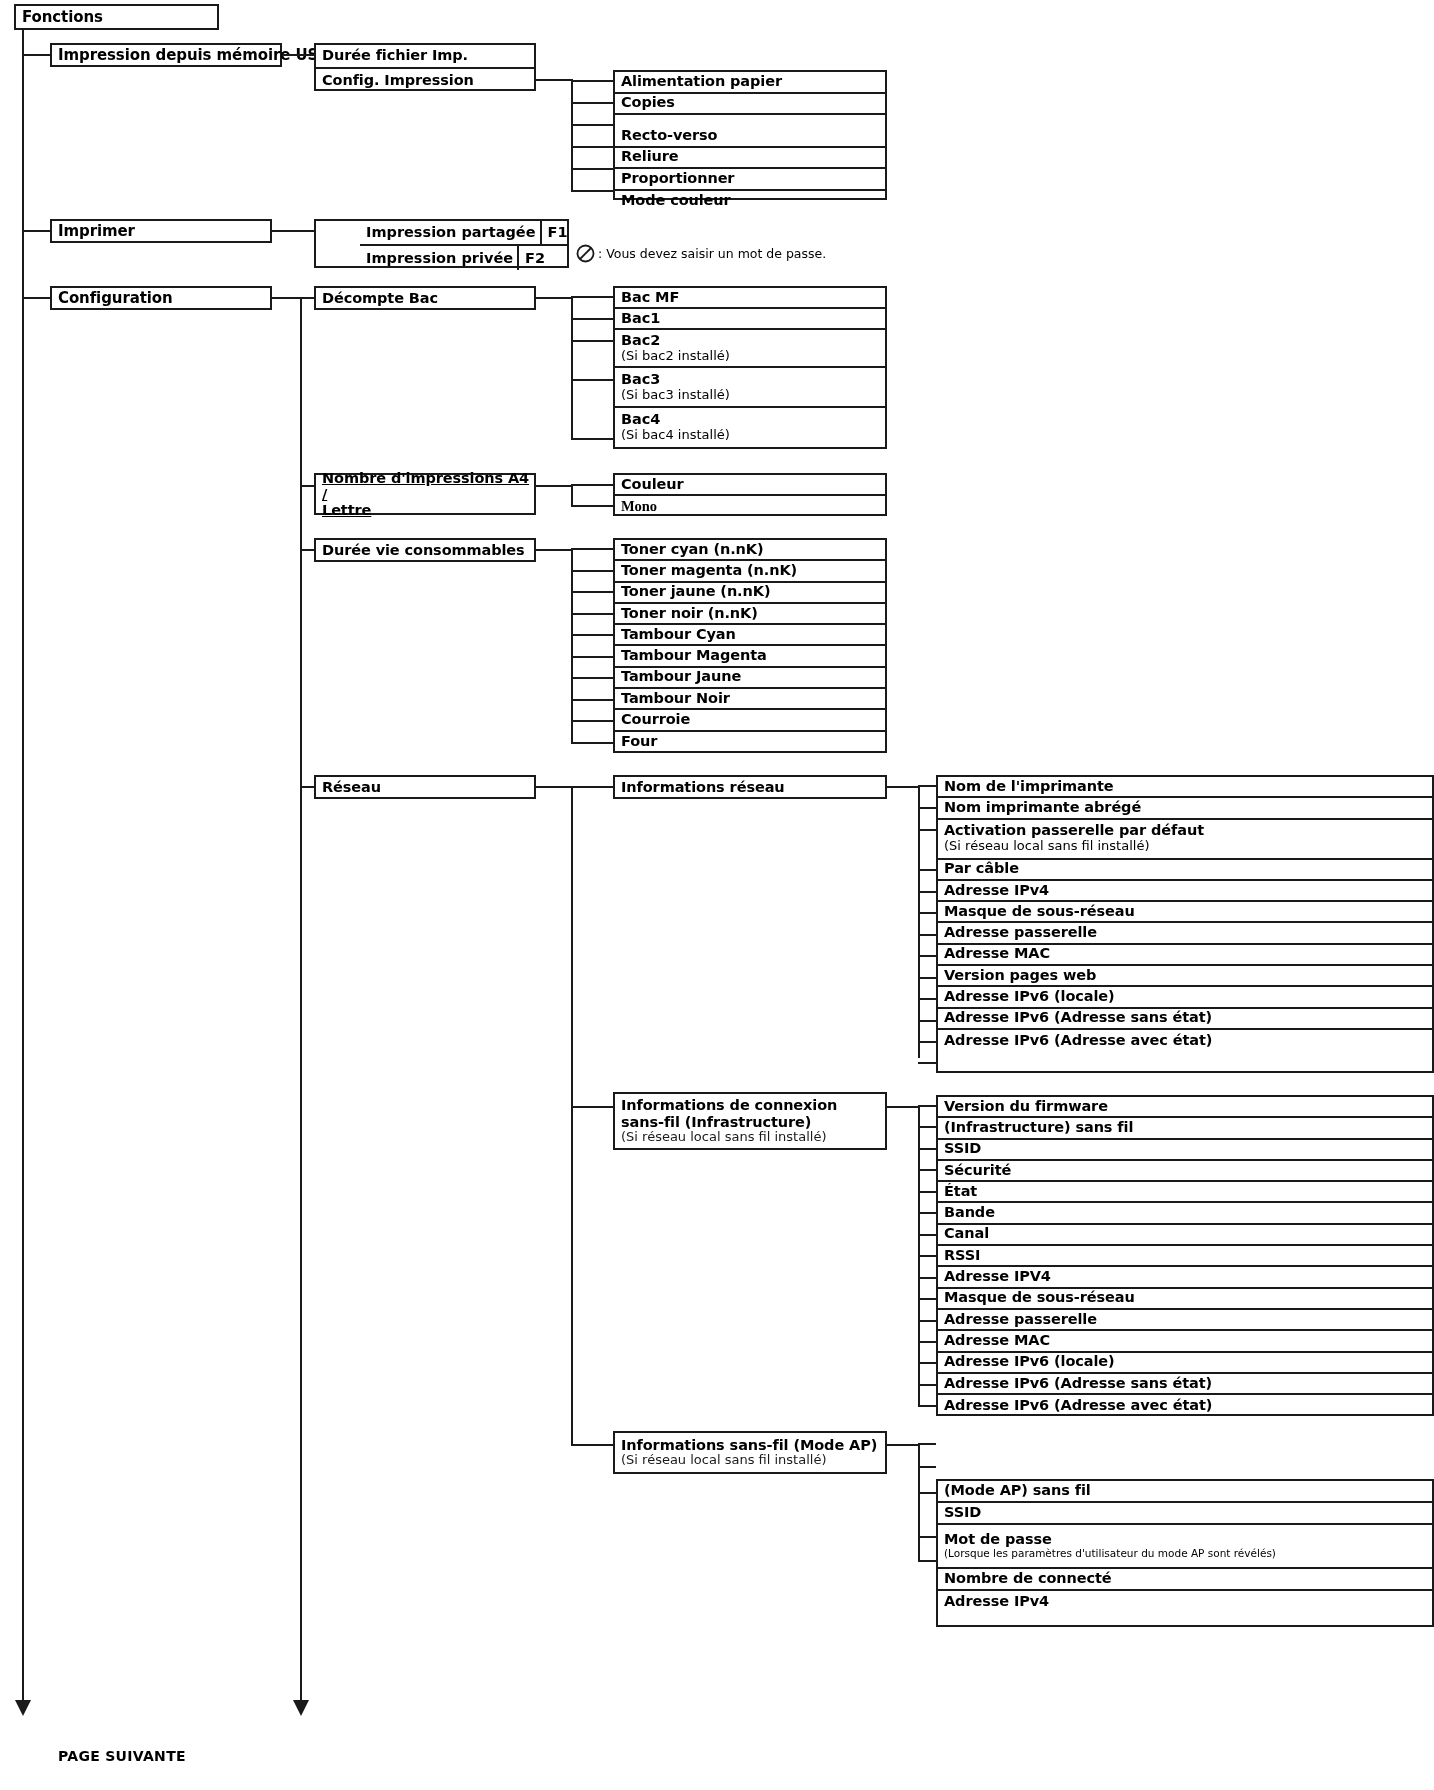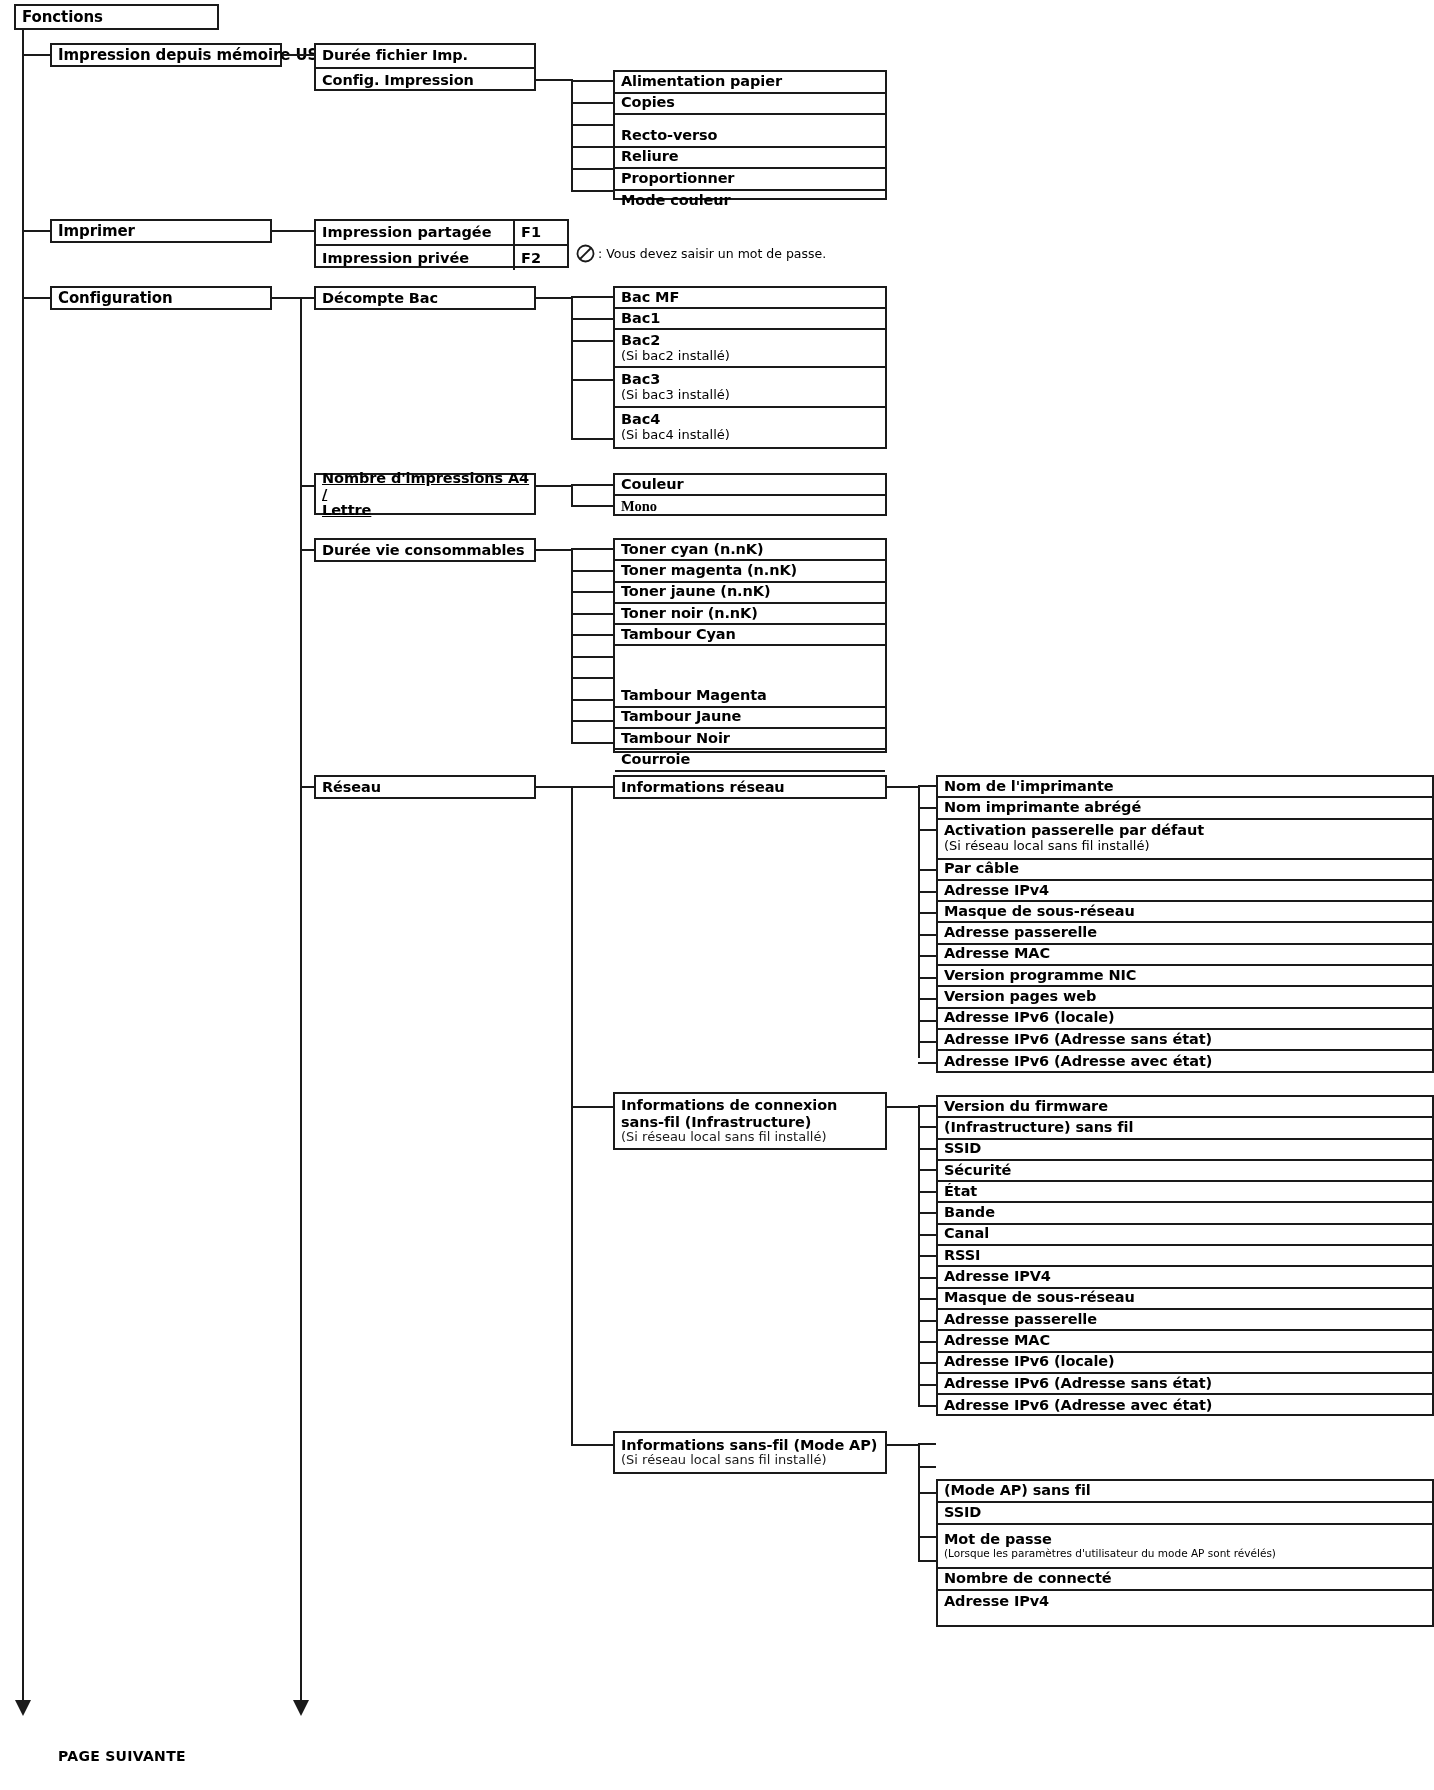--- a/index.html
+++ b/index.html
@@ -101,20 +101,21 @@
     border-right: 8px solid transparent;
     border-top: 16px solid #1a1a1a;
   }
 
   
   .kvgroup {
     position: absolute;
     box-sizing: border-box;
     border: 2px solid #1a1a1a;
     background: #fff;
+    padding-left: 44px;
   }
   .kvgroup .krow {
     display: flex;
     box-sizing: border-box;
     border-bottom: 2px solid #1a1a1a;
   }
   .kvgroup .krow:last-child { border-bottom: none; }
   .kvgroup .kname {
     flex: 1 1 auto;
     padding: 2px 4px 2px 6px;
@@ -333,21 +334,21 @@
     </div>
     <div class="cell" style="height:21.3px;">
       <span class="lbl">Toner jaune (n.nK)</span>
     </div>
     <div class="cell" style="height:21.3px;">
       <span class="lbl">Toner noir (n.nK)</span>
     </div>
     <div class="cell" style="height:21.3px;">
       <span class="lbl">Tambour Cyan</span>
     </div>
-    <div class="cell" style="height:21.3px;margin-top:40px;">
+    <div class="cell" style="height:21.3px;">
       <span class="lbl">Tambour Magenta</span>
     </div>
     <div class="cell" style="height:21.3px;">
       <span class="lbl">Tambour Jaune</span>
     </div>
     <div class="cell" style="height:21.3px;">
       <span class="lbl">Tambour Noir</span>
     </div>
     <div class="cell" style="height:21.3px;">
       <span class="lbl">Courroie</span>
@@ -404,23 +405,20 @@
       <span class="lbl">Adresse IPv4</span>
     </div>
     <div class="cell" style="height:21.3px;">
       <span class="lbl">Masque de sous-réseau</span>
     </div>
     <div class="cell" style="height:21.3px;">
       <span class="lbl">Adresse passerelle</span>
     </div>
     <div class="cell" style="height:21.3px;">
       <span class="lbl">Adresse MAC</span>
-    </div>
-    <div class="cell" style="height:21.3px;">
-      <span class="lbl">Version programme NIC</span>
     </div>
     <div class="cell" style="height:21.3px;">
       <span class="lbl">Version pages web</span>
     </div>
     <div class="cell" style="height:21.3px;">
       <span class="lbl">Adresse IPv6 (locale)</span>
     </div>
     <div class="cell" style="height:21.3px;">
       <span class="lbl">Adresse IPv6 (Adresse sans état)</span>
     </div>

